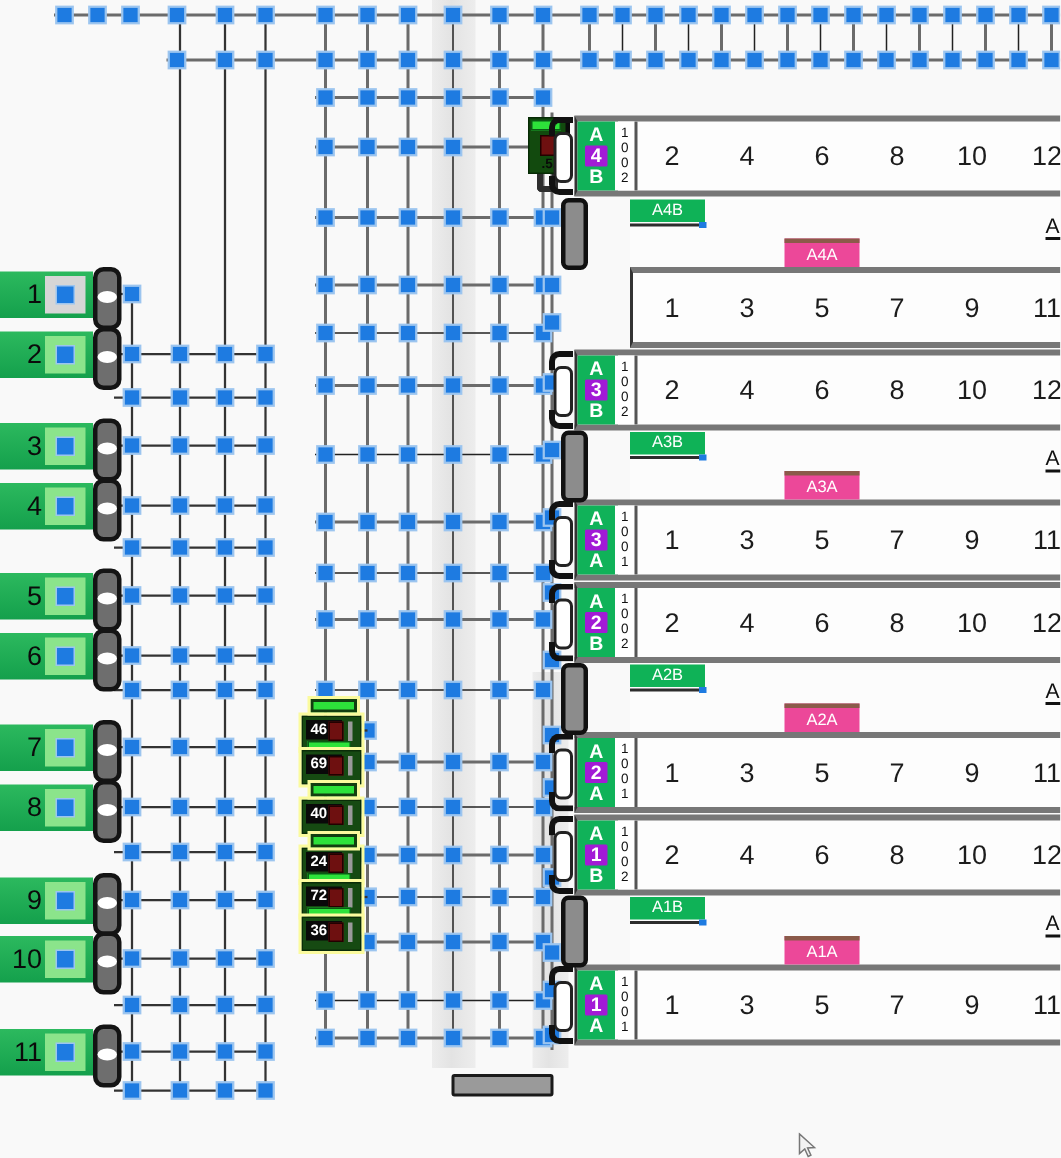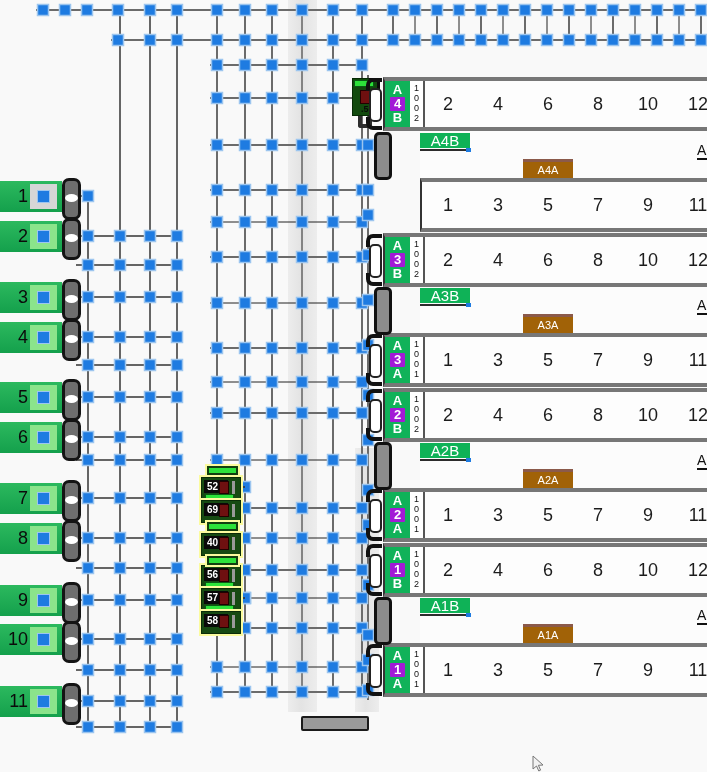--- a/index.html
+++ b/index.html
@@ -20,24 +20,24 @@
   .signal .tick{position:absolute;left:30px;top:3px;width:3px;height:13px;background:#9a9a9a;}
   .signal .bar{position:absolute;left:3px;top:16px;width:27px;height:4px;background:#2de23a;border:1px solid #0a5a14;}
   .sbar{position:absolute;left:207px;width:27px;height:5px;background:#2de23a;border:2px solid #123f10;outline:2px solid #fbfb9e;z-index:4;}
   
   .panel{position:absolute;background:#fdfdfd;border-top:4px solid #777;border-bottom:4px solid #777;box-sizing:border-box;z-index:3;}
   .panel .lblock{position:absolute;left:0;top:0;bottom:0;width:25px;background:#10b259;border-right:2px solid #2b2b2b;display:flex;flex-direction:column;align-items:center;justify-content:center;color:#fff;font-weight:bold;font-size:13px;line-height:14px;}
   .panel .lblock .pd{background:#a21ad6;width:15px;text-align:center;border-radius:1px;}
   .panel .code{position:absolute;left:25px;top:0;bottom:0;width:15px;background:#fff;border-right:2px solid #555;color:#111;font-size:9px;line-height:10px;text-align:center;padding-top:2px;box-sizing:border-box;}
   .panel .cell{position:absolute;top:0;height:46px;line-height:46px;width:40px;margin-left:-20px;text-align:center;font-size:18px;color:#1c1c1c;}
   .strip{position:absolute;left:420px;background:#fcfcfc;z-index:2;}
-  .tagb{position:absolute;left:420px;width:50px;height:15px;background:#0fb257;color:#fff;font-size:15px;text-align:center;line-height:15px;z-index:4;}
+  .tagb{position:absolute;left:420px;width:50px;height:15px;background:#0fb257;color:#fff;font-size:11px;text-align:center;line-height:15px;z-index:4;}
   .tagb-line{position:absolute;left:420px;width:50px;height:2px;background:#2d2d2d;z-index:4;}
   .tagb-tick{position:absolute;left:466px;width:5px;height:4px;background:#1e7be1;z-index:5;}
-  .taga{position:absolute;left:523px;width:50px;height:16px;background:#a16207;border-top:3px solid #8b5a4a;color:#fff;font-size:11px;text-align:center;line-height:16px;box-sizing:content-box;z-index:4;}
+  .taga{position:absolute;left:523px;width:50px;height:16px;background:#ec4899;border-top:3px solid #8b5a4a;color:#fff;font-size:11px;text-align:center;line-height:16px;box-sizing:content-box;z-index:4;}
   .edgeA{position:absolute;left:697px;width:12px;height:16px;font-size:14px;color:#111;border-bottom:2px solid #111;z-index:4;}
   
   .gcap{position:absolute;left:374px;width:12px;height:42px;background:#8c8c8c;border:3px solid #111;border-radius:5px;z-index:4;}
   .lconn{position:absolute;left:366px;width:16px;height:52px;z-index:4;}
   .lconn .bt{position:absolute;left:0;top:0;width:12px;height:9px;border-top:4px solid #111;border-left:4px solid #111;border-top-left-radius:7px;}
   .lconn .bb{position:absolute;left:0;bottom:0;width:12px;height:9px;border-bottom:4px solid #111;border-left:4px solid #111;border-bottom-left-radius:7px;}
   .lconn .wc{position:absolute;left:3px;top:10px;width:9px;height:30px;background:#fff;border:2px solid #222;border-radius:5px;}
   #sig5{position:absolute;left:352px;top:78px;width:26px;height:36px;background:#124a0e;border:1px solid #062a04;z-index:4;}
   #sig5 .bar{position:absolute;left:1px;top:1px;width:18px;height:5px;background:#2de23a;border:1px solid #0a5a14;}
   #sig5 .ang{position:absolute;right:-1px;top:-1px;width:8px;height:8px;border-top:3px solid #0a0a0a;border-right:3px solid #0a0a0a;}
@@ -461,49 +461,49 @@
     <div class="spur" style="top: 686px;">
       <div class="num">11</div>
       <div class="inner" style="background: rgb(139, 228, 139);">
         <div class="node"></div>
       </div>
     </div>
     <div class="conn" style="left: 62px; top: 683px;">
       <div class="dot"></div>
     </div>
     <div class="signal" style="top: 477px;">
-      <div class="chip">52</div>
+      <div class="chip">46</div>
       <div class="red"></div>
       <div class="tick"></div>
       <div class="bar"></div>
     </div>
     <div class="signal" style="top: 500px;">
       <div class="chip">69</div>
       <div class="red"></div>
       <div class="tick"></div>
     </div>
     <div class="signal" style="top: 533px;">
       <div class="chip">40</div>
       <div class="red"></div>
       <div class="tick"></div>
     </div>
     <div class="signal" style="top: 565px;">
-      <div class="chip">56</div>
+      <div class="chip">24</div>
       <div class="red"></div>
       <div class="tick"></div>
       <div class="bar"></div>
     </div>
     <div class="signal" style="top: 588px;">
-      <div class="chip">57</div>
+      <div class="chip">72</div>
       <div class="red"></div>
       <div class="tick"></div>
       <div class="bar"></div>
     </div>
     <div class="signal" style="top: 611px;">
-      <div class="chip">58</div>
+      <div class="chip">36</div>
       <div class="red"></div>
       <div class="tick"></div>
     </div>
     <div class="sbar" style="top: 466px;"></div>
     <div class="sbar" style="top: 522px;"></div>
     <div class="sbar" style="top: 556px;"></div>
     <div class="panel" style="left: 383px; top: 77px; width: 324px; height: 54px; border-left: 2px solid rgb(51, 51, 51);">
       <div class="lblock">
         <span>A</span>
         <span class="pd">4</span>

